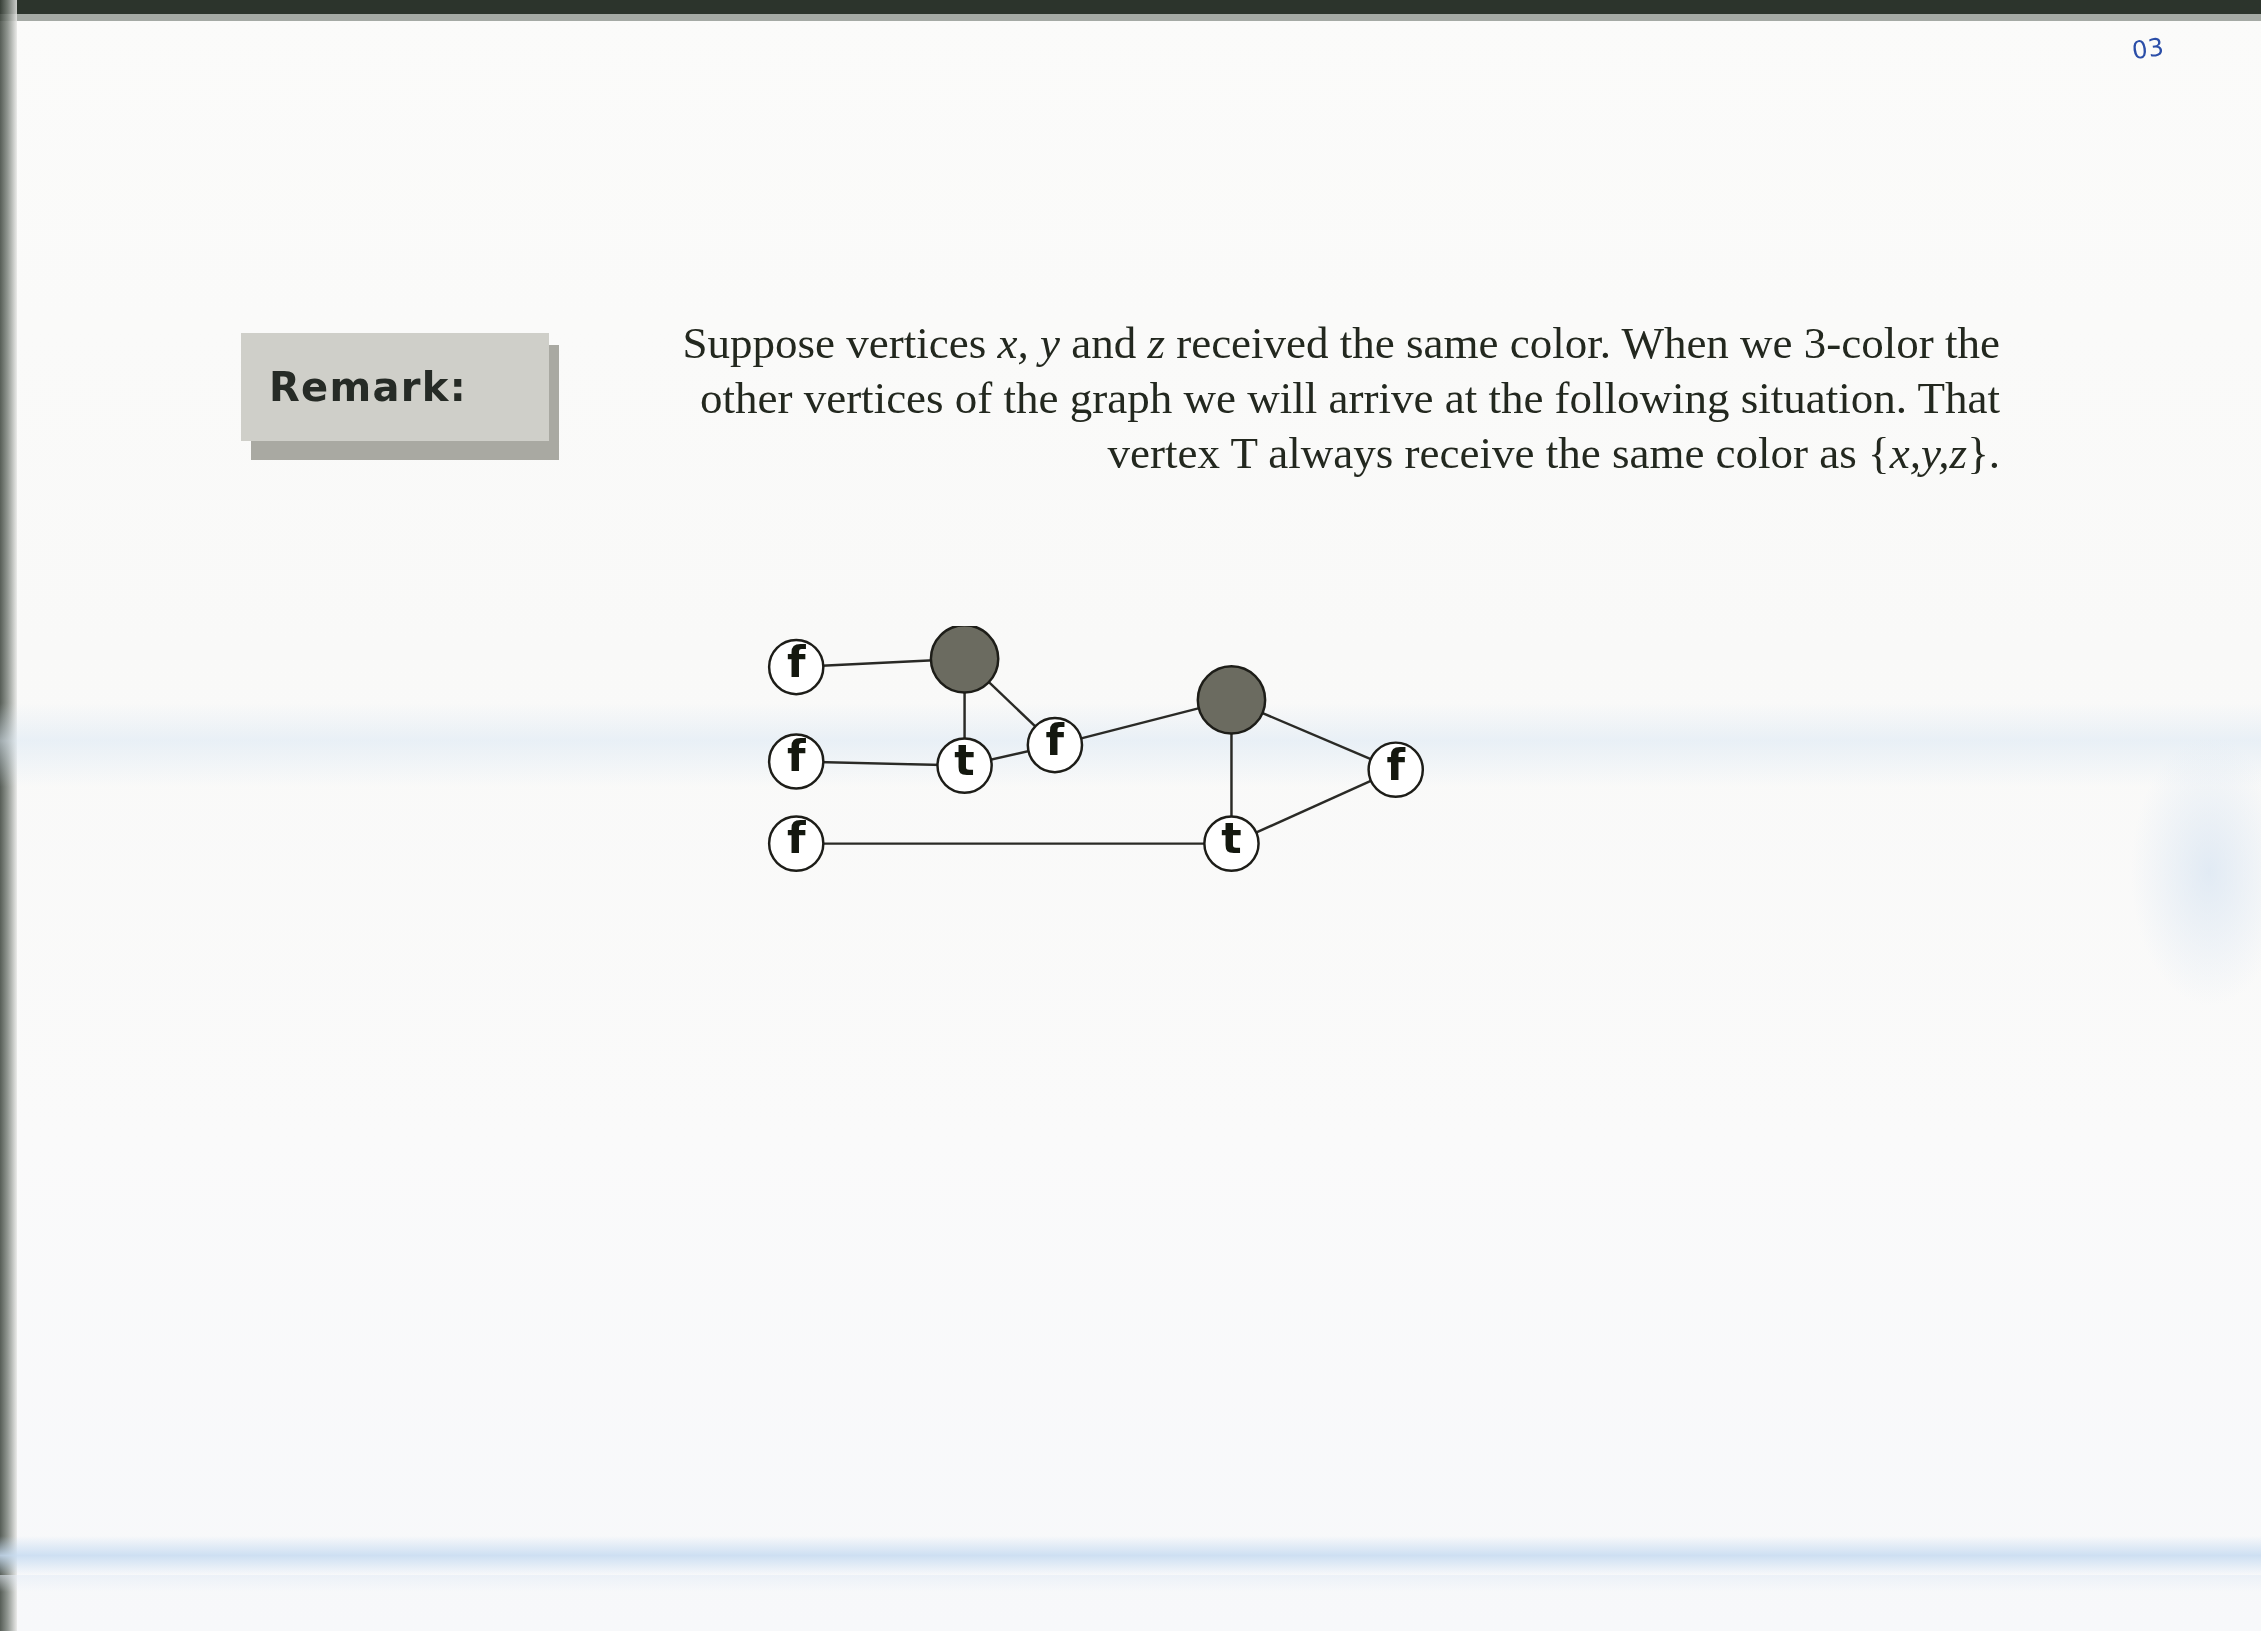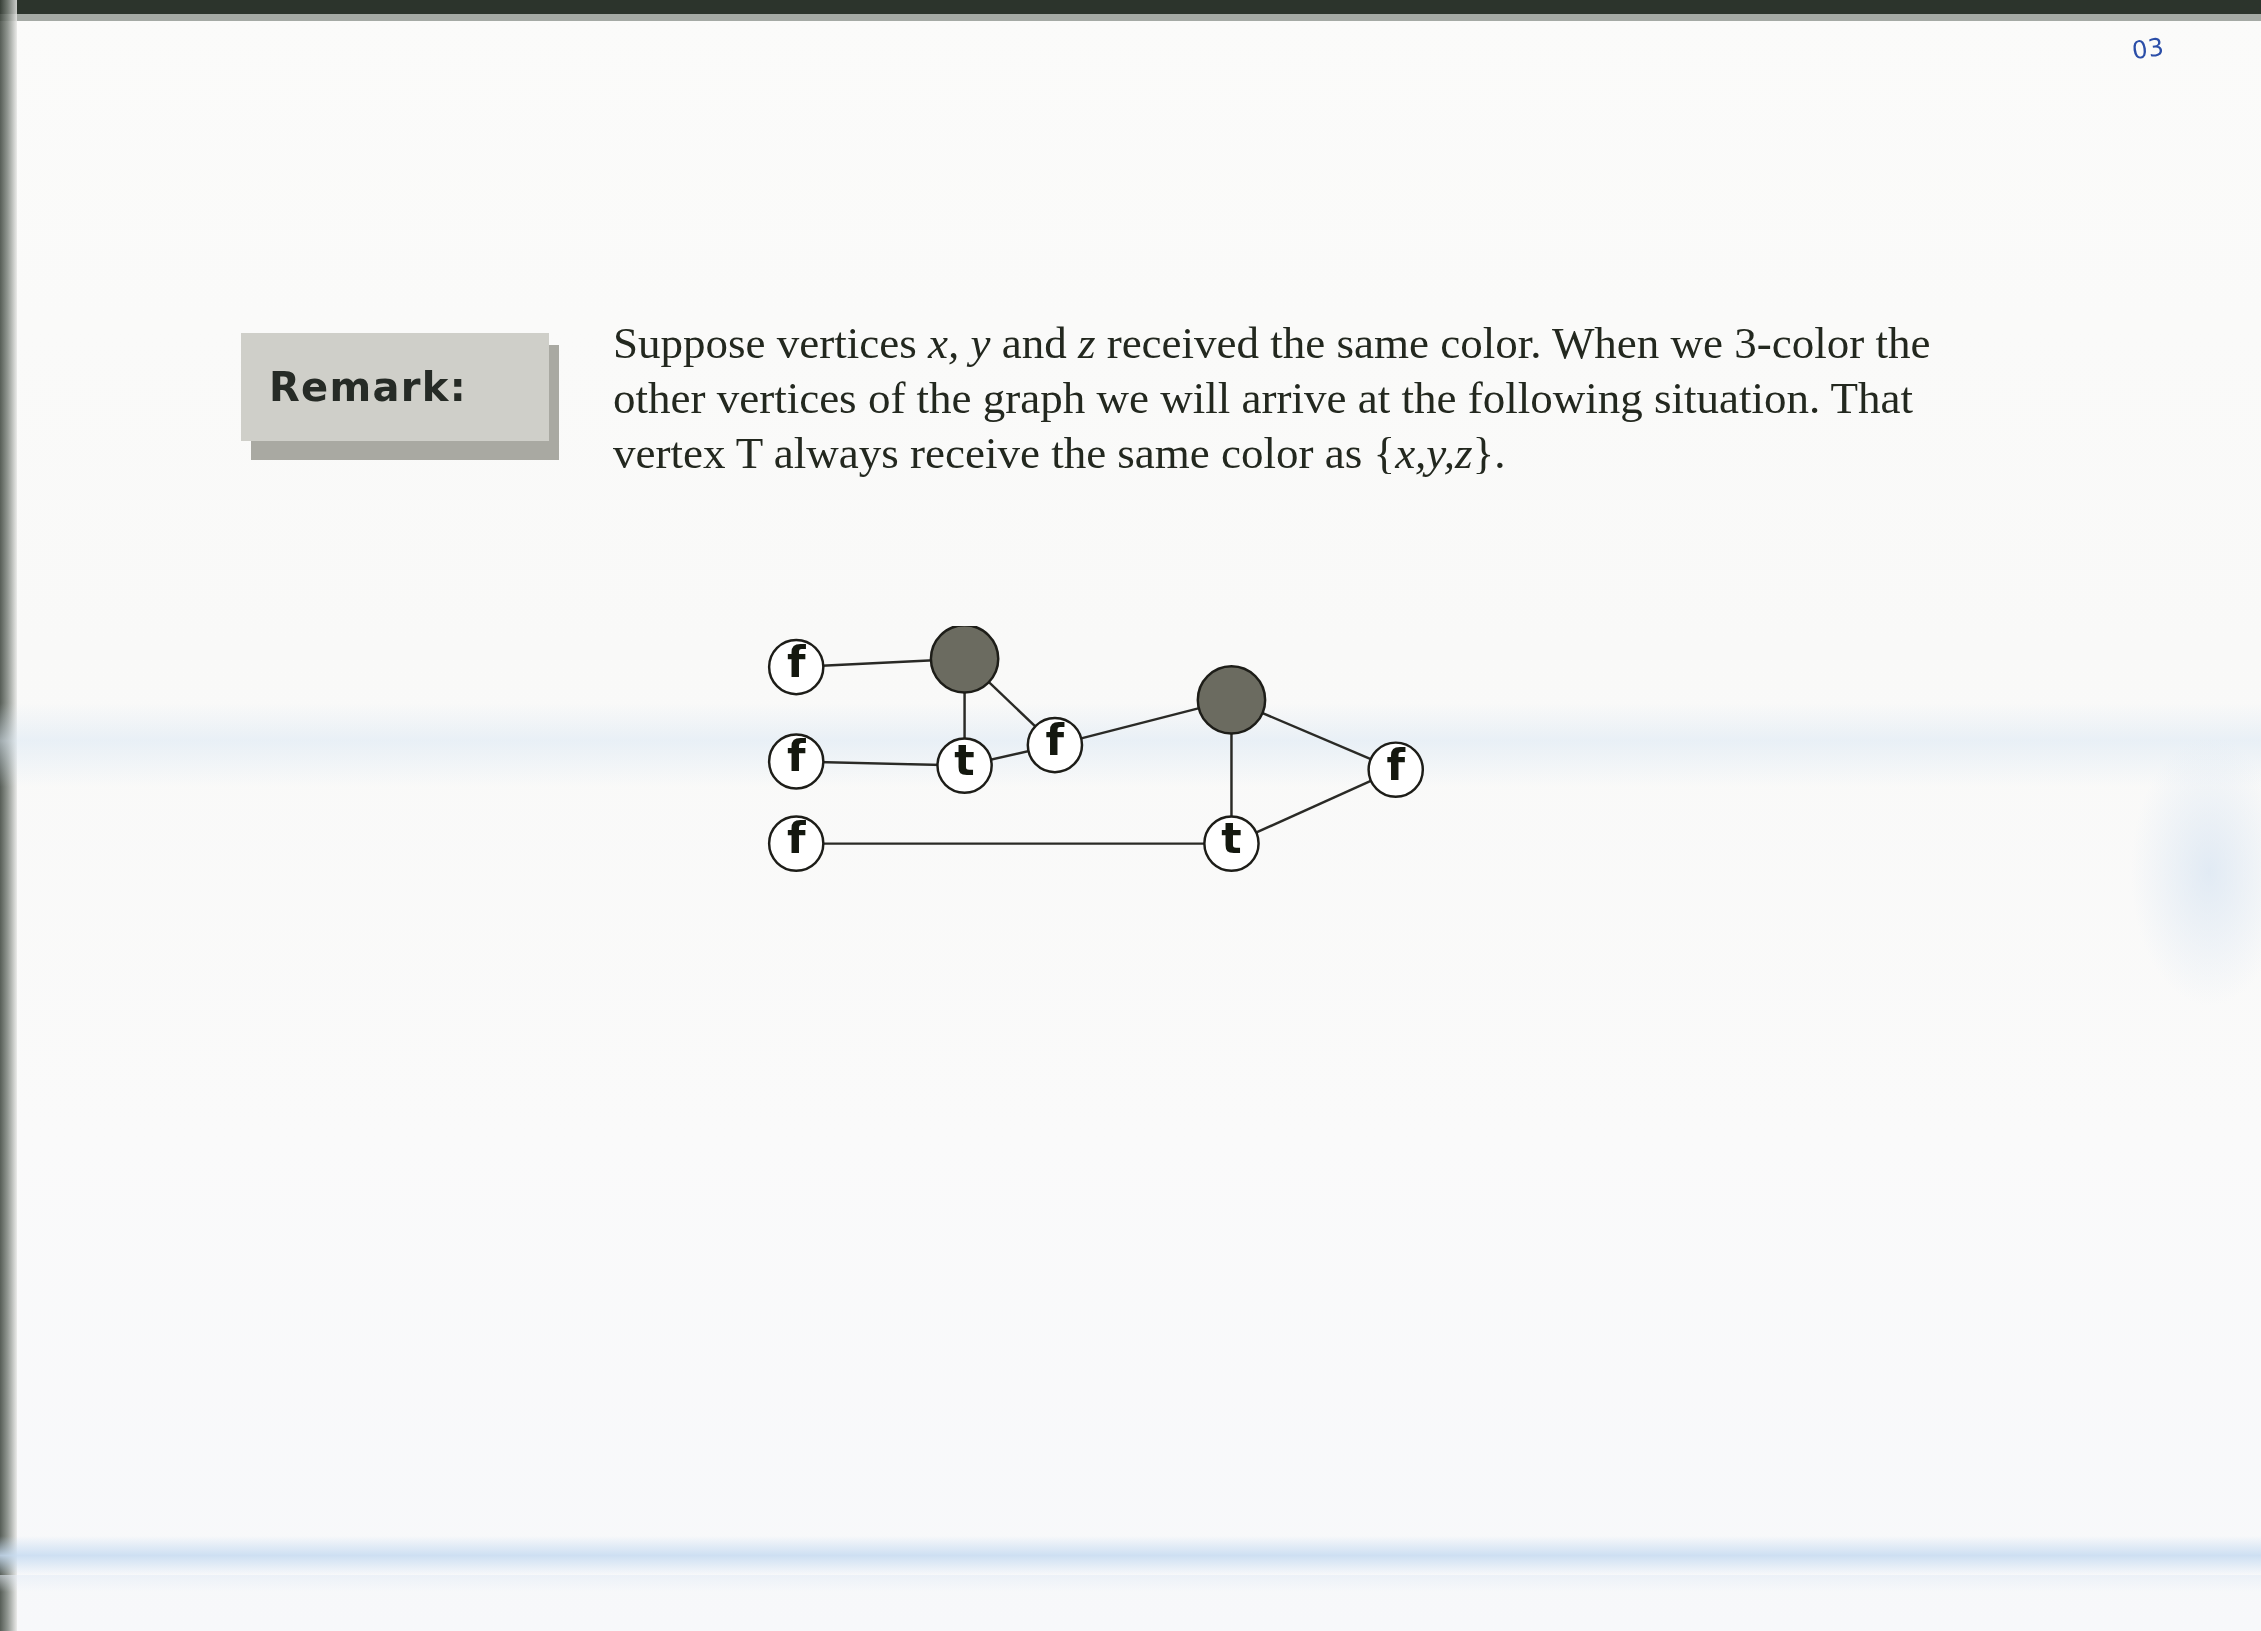--- a/index.html
+++ b/index.html
@@ -120,20 +120,21 @@
   
   #para {
     position: absolute;
     left: 613px;
     top: 316px;
     width: 1387px;
     font-family: "Liberation Serif", serif;
     font-size: 45px;
     line-height: 1.22;
     color: #23281f;
+    text-align: right;
   }
   #para .it { font-style: italic; }
 
   
   #figure {
     position: absolute;
     left: 736px;
     top: 626px;
     width: 761px;
     height: 348px;

